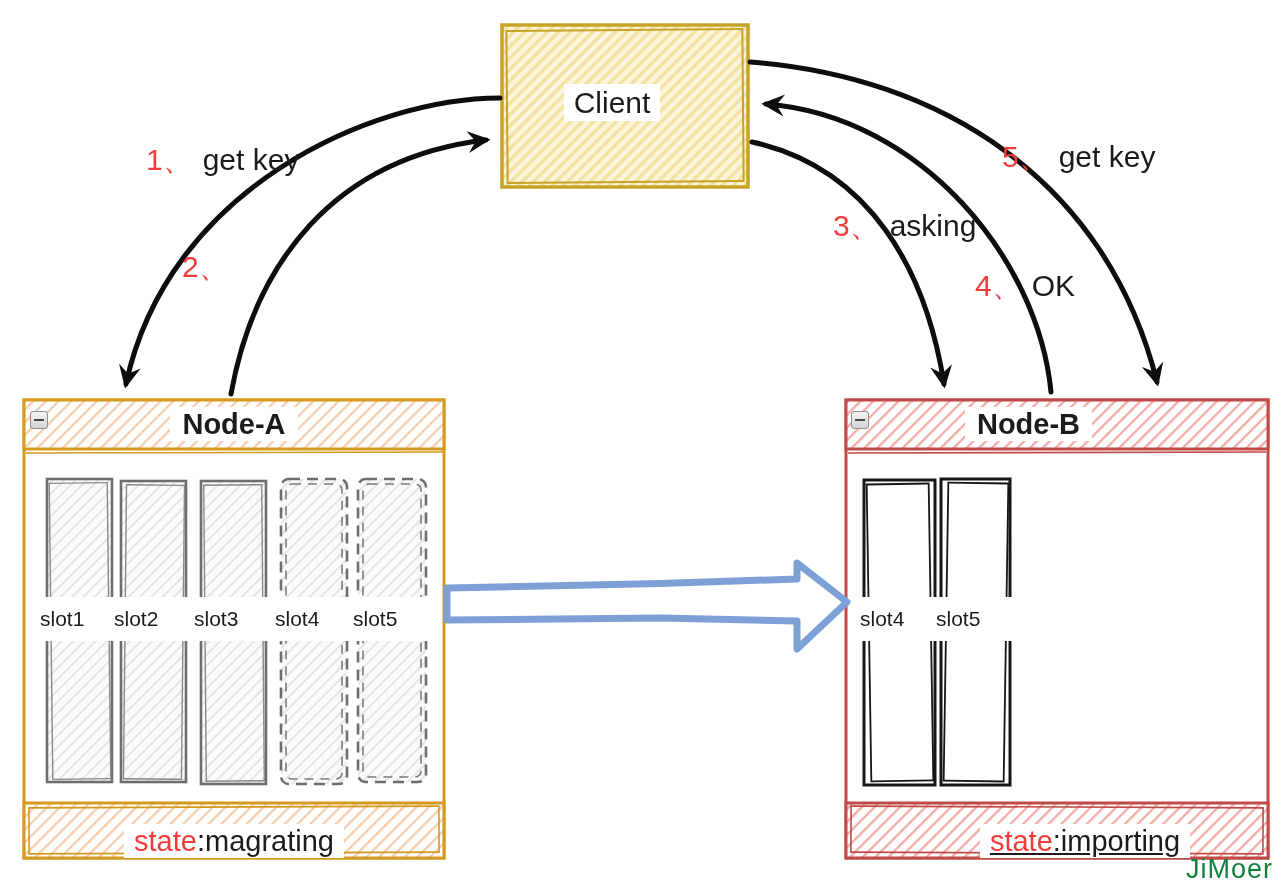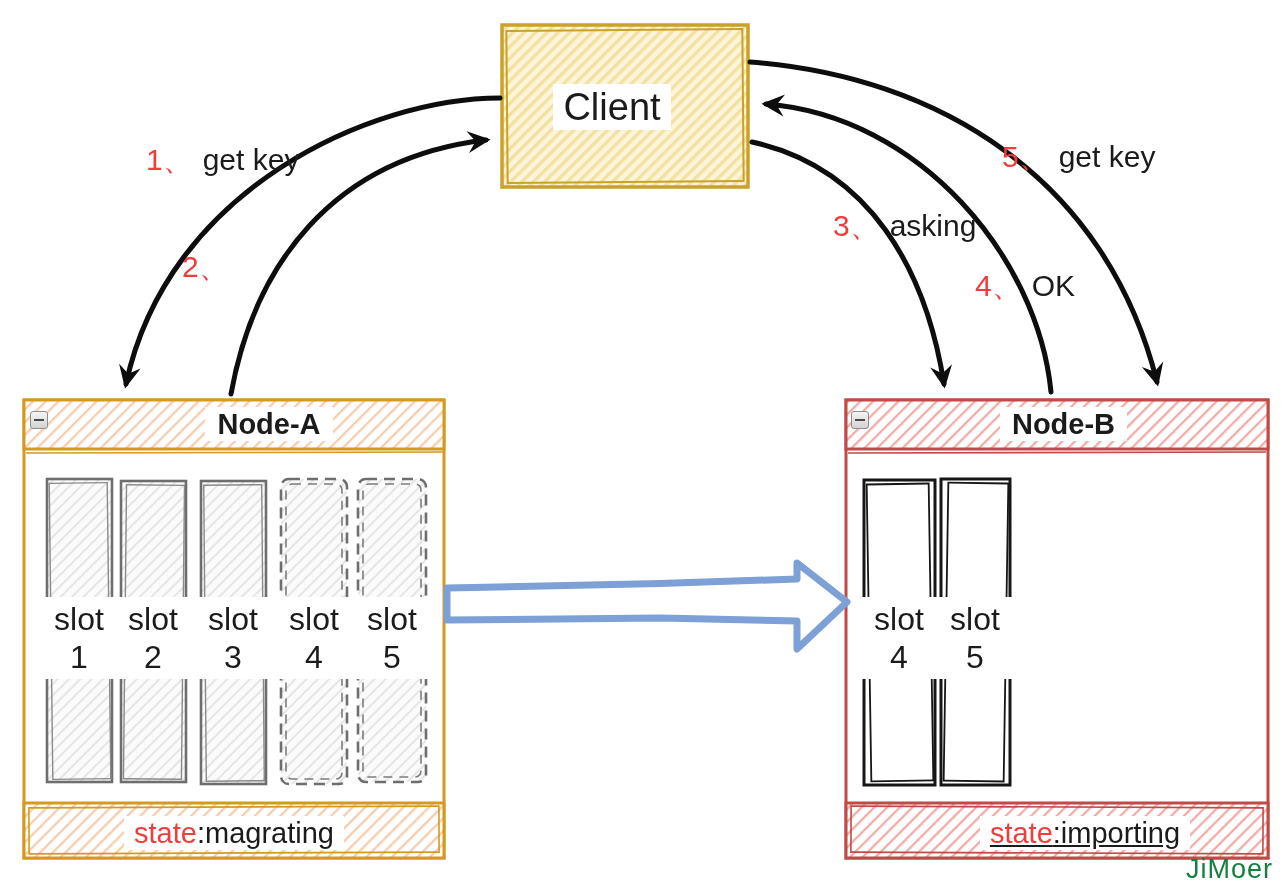--- a/index.html
+++ b/index.html
@@ -3,45 +3,45 @@
 <meta charset="utf-8">
 <style>
   html,body{margin:0;padding:0;background:#ffffff;}
   .stage{position:relative;width:1286px;height:892px;background:#ffffff;overflow:hidden;
          font-family:"Liberation Sans","DejaVu Sans",sans-serif;color:#1b1b1b;}
   svg.layer{position:absolute;left:0;top:0;}
 
   .overlay{position:absolute;}
 
   
-  .client-label{left:502px;top:86px;width:220px;text-align:center;font-size:38px;}
+  .client-label{left:502px;top:86px;width:220px;text-align:center;font-size:30px;}
   .client-label span{background:#fff;padding:2px 10px;}
 
   
-  .band-title{text-align:center;font-weight:bold;font-size:29px;padding-left:35px;}
+  .band-title{text-align:center;font-weight:bold;font-size:29px;}
   .band-title span{background:#fff;padding:1px 12px;}
   .band-title.a{left:24px;top:408px;width:420px;}
   .band-title.b{left:846px;top:408px;width:365px;}
 
   
   .collapse{position:absolute;width:18px;height:18px;border:1px solid #8E8E8E;border-radius:3px;
             background:linear-gradient(180deg,#F4F4F4,#D3D3D3);display:flex;align-items:center;justify-content:center;
             box-sizing:border-box;}
   .collapse .minus{width:10px;height:2px;background:#4A4A4A;}
 
   
   .arrow-label{display:flex;gap:10px;font-size:30px;white-space:nowrap;align-items:baseline;}
   .arrow-label .num{color:#F23C3C;}
 
   
-  .slot-label{width:78px;display:flex;flex-direction:column;align-items:center;
-              font-size:32px;line-height:38px;background:#ffffff;padding:3px 0;}
-
-  
-  .state-label{text-align:center;font-size:29px;}
+  .slot-label{width:78px;display:flex;flex-direction:row;align-items:center;
+              font-size:21px;line-height:38px;background:#ffffff;padding:3px 0;}
+
+  
+  .state-label{text-align:center;font-size:29px;margin-top:8px;}
   .state-label span.patch{background:#fff;padding:1px 10px;}
   .state-label .red{color:#F23C3C;}
   .state-label.a{left:24px;top:817px;width:420px;}
   .state-label.b{left:846px;top:817px;width:478px;text-decoration:underline;}
 
   .watermark{left:1186px;top:854px;font-size:27px;font-weight:normal;color:#15803d;letter-spacing:1px;}
 </style>
 </head>
 <body>
 

